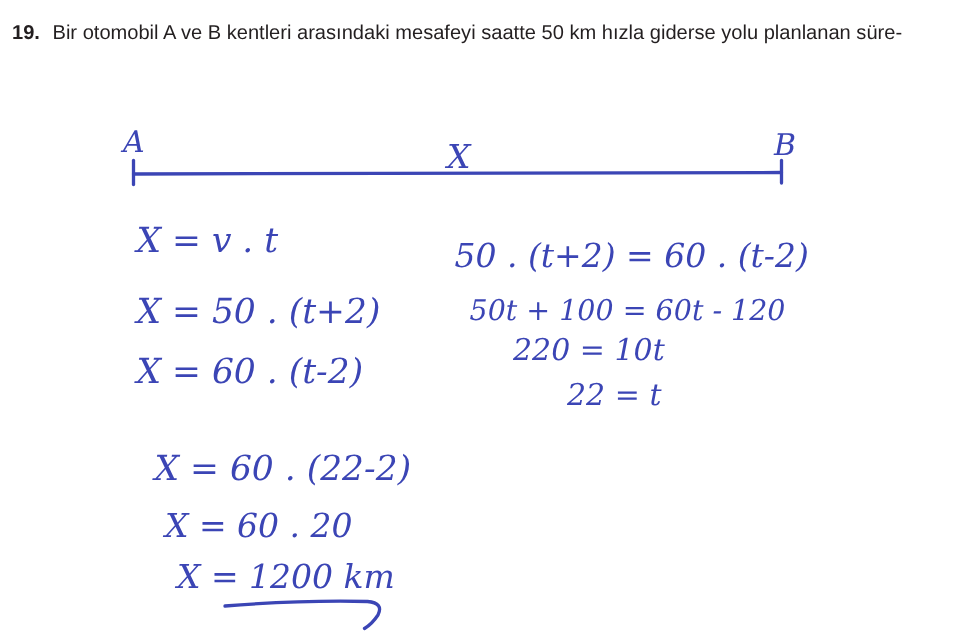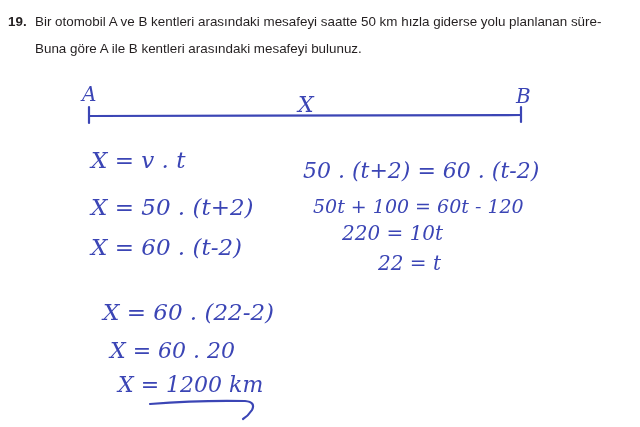--- a/index.html
+++ b/index.html
@@ -15,21 +15,20 @@
   .problem .q { margin-top: 6px; padding-left: 27px; }
   svg.hand { position: absolute; left: 0; top: 0; }
   .ink { fill: #3b45b5; font-family: "DejaVu Serif", serif; font-style: italic; }
   .stroke { stroke: #3b45b5; stroke-width: 2.2; fill: none; stroke-linecap: round; stroke-linejoin: round; }
 </style>
 </head>
 <body>
 
 <div class="problem">
   <div class="line"><span class="num">19.</span><span>Bir otomobil A ve B kentleri arasındaki mesafeyi saatte 50 km hızla giderse yolu planlanan süre-</span></div>
-  <div class="q">Buna göre A ile B kentleri arasındaki mesafeyi bulunuz.</div>
 </div>
 
 <svg class="hand" width="640" height="427" viewBox="0 0 640 427">
 
   <g>
     <line class="stroke" x1="89" y1="116" x2="521" y2="115"></line>
     <line class="stroke" x1="89" y1="107" x2="89" y2="123"></line>
     <line class="stroke" x1="521" y1="107" x2="521" y2="122"></line>
     <text class="ink" x="82" y="101" font-size="20">A</text>
     <text class="ink" x="298" y="112" font-size="22">X</text>

